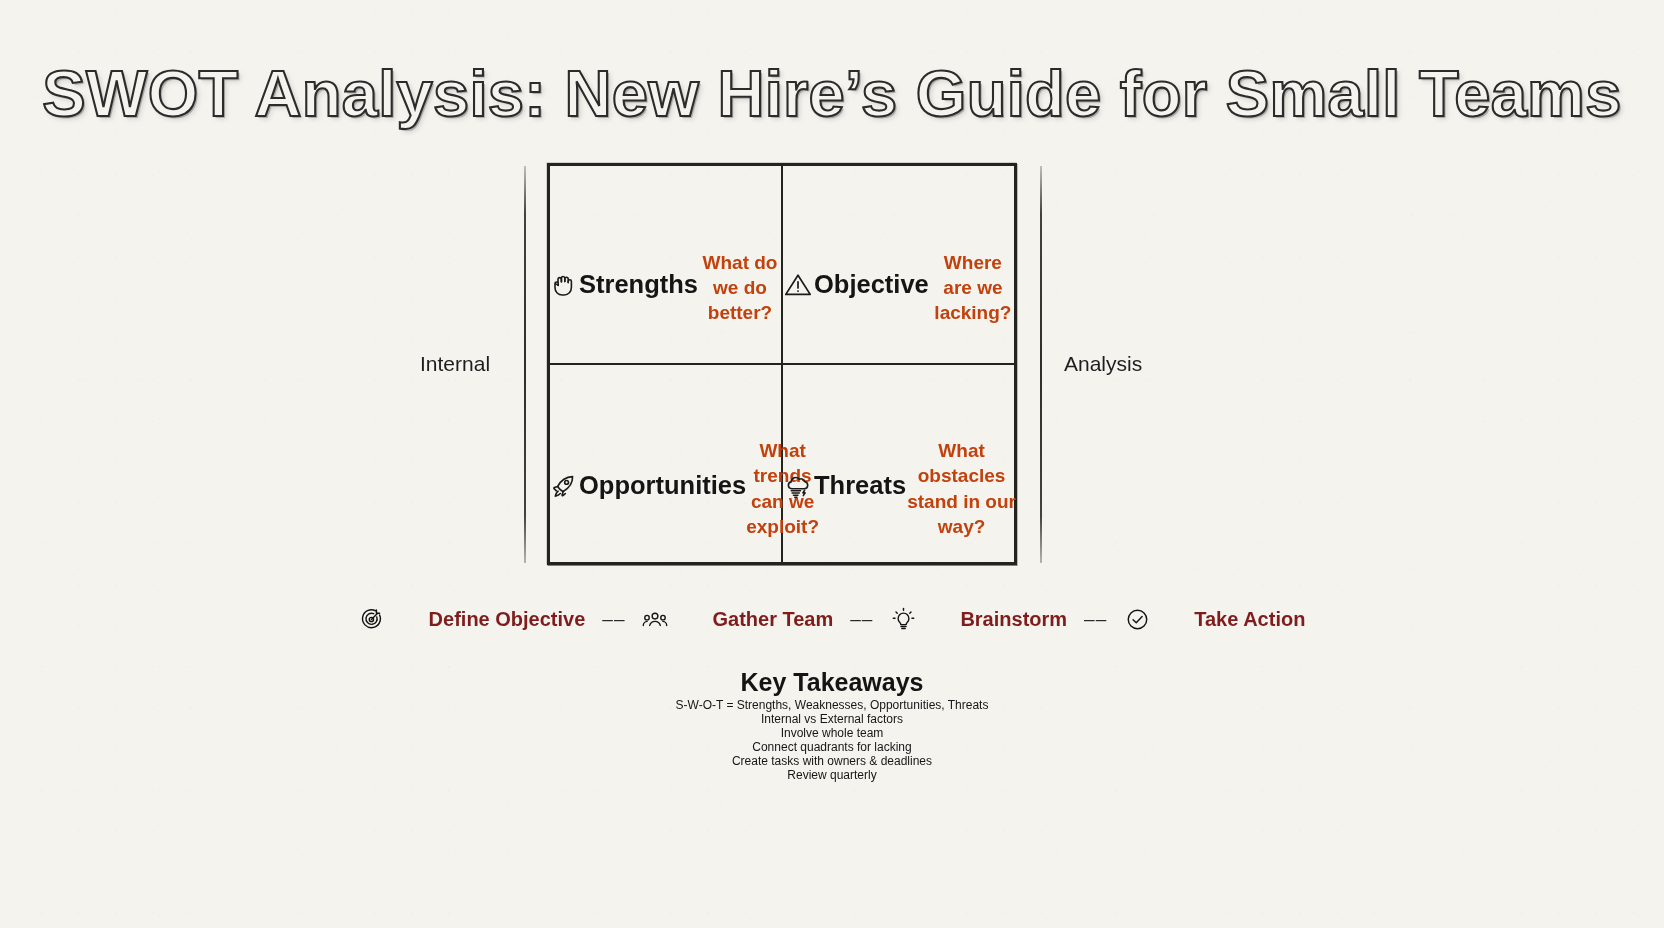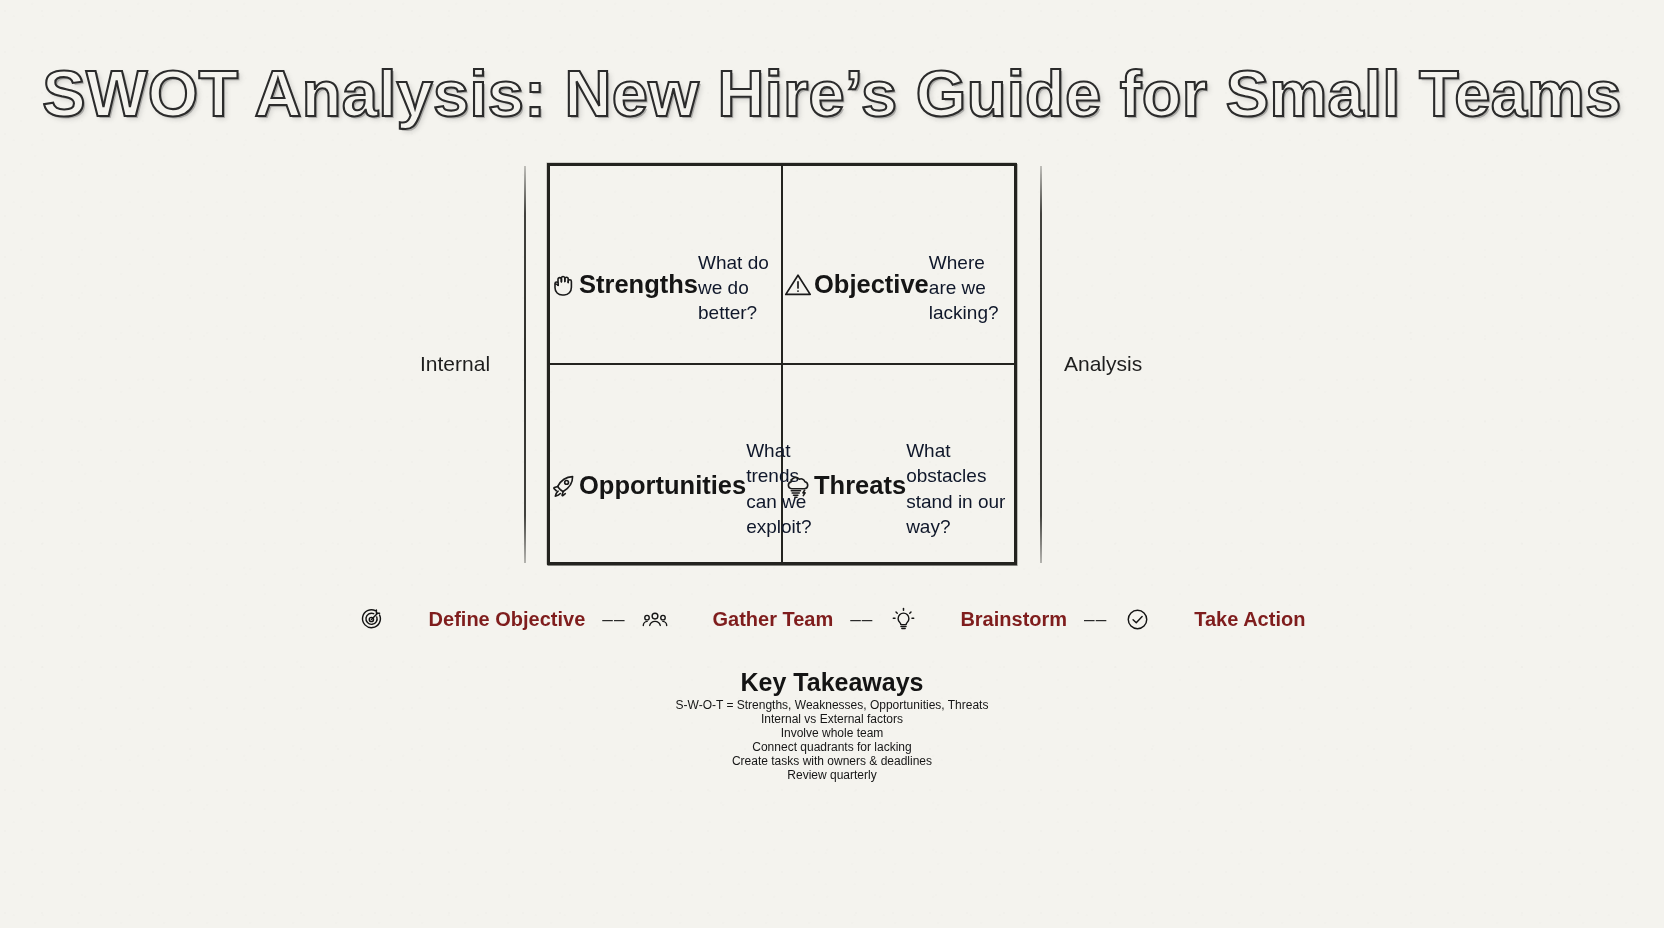--- a/index.html
+++ b/index.html
@@ -138,24 +138,24 @@
   .q-title {
     font-size: 25.5px;
     font-weight: 700;
     color: #151515;
     line-height: 1.12;
     margin-bottom: 6px;
     white-space: nowrap;
   }
   .q-sub {
     font-size: 19px;
-    font-weight: 400;
-    color: #0f172a;
+    font-weight: 700;
+    color: #c2410c;
     line-height: 1.32;
-    text-align: left;
+    text-align: center;
     max-width: 190px;
   }
 
   
   #process-flow {
     position: absolute;
     top: 606px;
     left: 0;
     width: 100%;
     display: flex;

